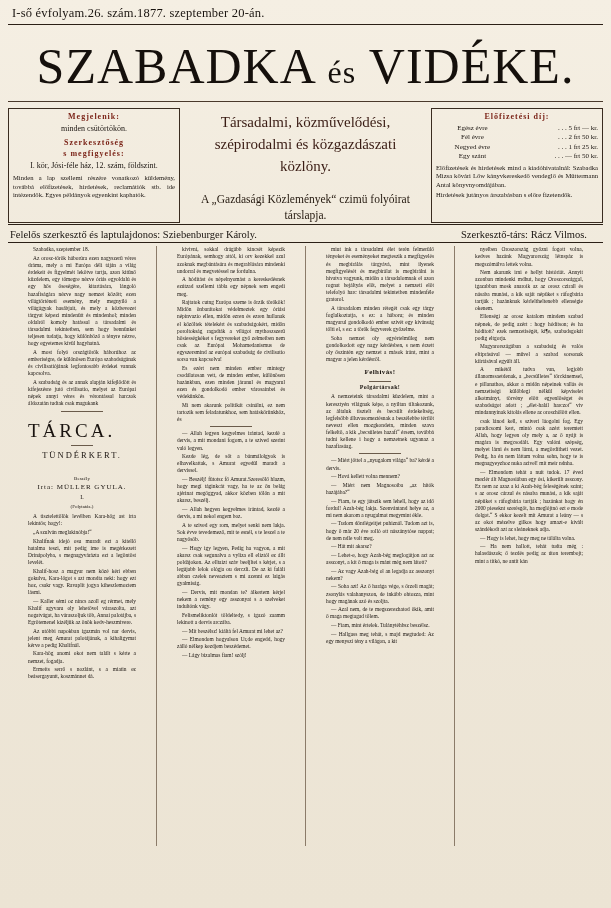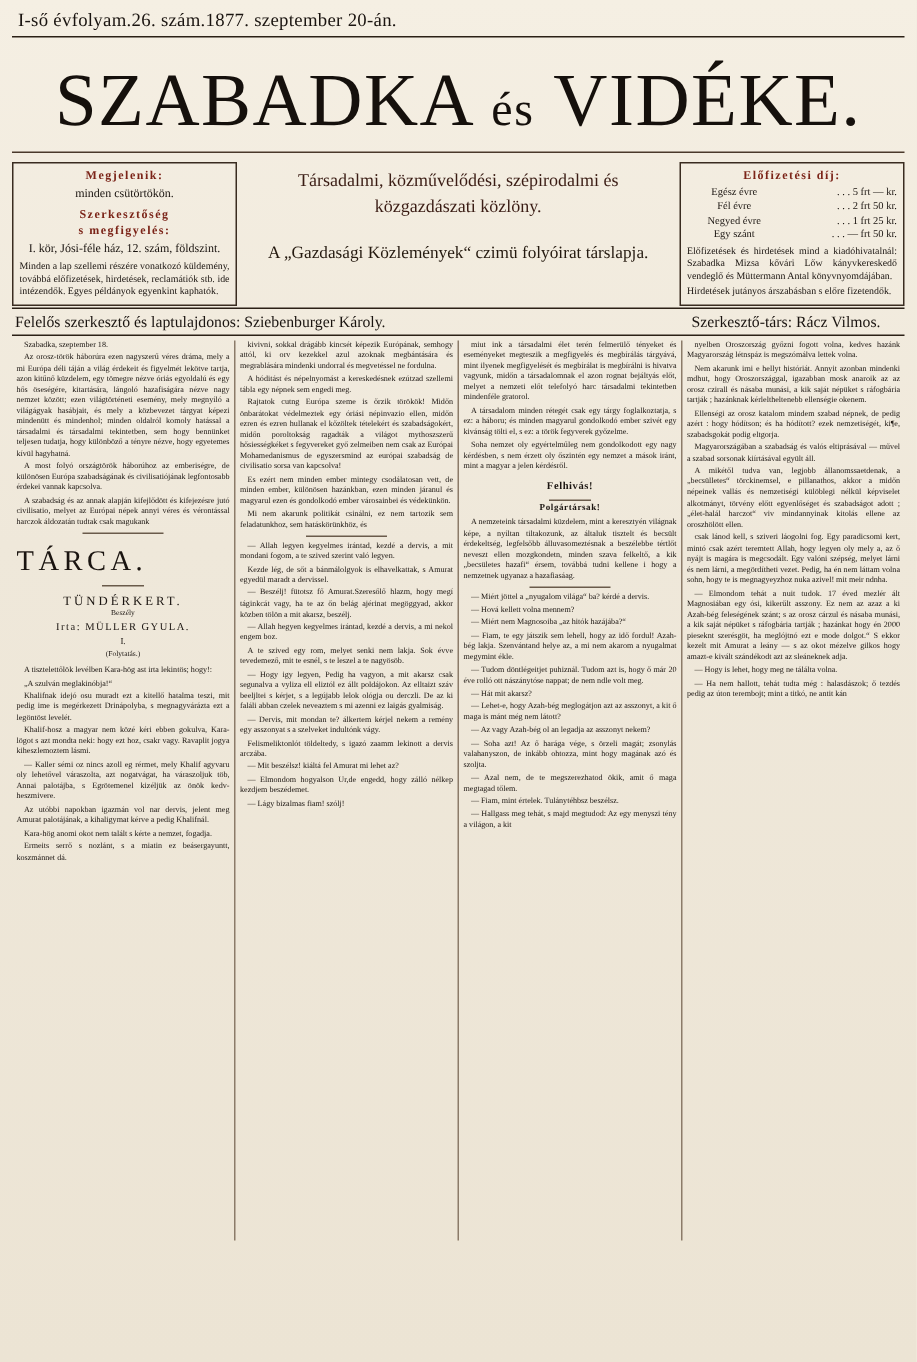--- a/index.html
+++ b/index.html
@@ -39,50 +39,50 @@
     white-space:nowrap;
   }
   .title .amp{font-size:32px;}
   .masthead-bar{
     display:flex;align-items:stretch;justify-content:space-between;
     margin-top:6px;
     font-size:8px;
     line-height:1.35;
   }
   .mh-box{
-    width:150px;
+    width:172px;
     border:1px solid #3a2c20;
     padding:3px 4px;
     text-align:center;
     box-sizing:border-box;
   }
   .mh-box .hd{font-weight:bold;letter-spacing:1px;font-size:8px;margin-bottom:1px;}
   .mh-box .hd.red{color:#7b2418;}
   .mh-center{
     flex:1;text-align:center;padding:4px 10px 0 10px;
   }
-  .mh-center .l1{font-size:12px;line-height:1.45;color:#3a1c14;}
+  .mh-center .l1{font-size:15px;line-height:1.45;color:#3a1c14;}
   .mh-center .l2{font-size:11.5px;margin-top:15px;color:#24190f;}
   .price-tbl{width:100%;border-collapse:collapse;font-size:7px;}
   .price-tbl td{padding:0;line-height:1.35;}
   .price-tbl td.r{text-align:right;white-space:nowrap;}
   .mh-box p{margin:2px 0 0 0;text-align:justify;font-size:6.6px;line-height:1.3;}
   .editors{
     display:flex;justify-content:space-between;
     font-size:10.5px;margin:4px 16px 2px 2px;
   }
   
   .cols{
     display:flex;
     margin-top:3px;
     height:600px;
   }
   .col{
     flex:1;
-    padding:0 3px;
+    padding:0 20px;
     box-sizing:border-box;
     font-size:5.4px;
     line-height:1.32;
     text-align:justify;
     position:relative;
     overflow:hidden;
   }
   .col + .col{border-left:.6px solid #8b7b69;}
   .col p{margin:0 0 1.5px 0;text-indent:5px;}
   .dateline{text-indent:14px;margin-bottom:2px;}
@@ -90,21 +90,21 @@
     text-align:center;font-weight:bold;font-size:7px;margin:5px 0 3px 0;
     text-indent:0;letter-spacing:.4px;
   }
   .tarca-title{
     text-align:left;
     font-size:19px;
     letter-spacing:3px;
     margin:6px 0 2px 0;
   }
   .tarca-sub{
-    text-align:center;font-size:8.5px;letter-spacing:2px;margin:4px 0 1px 0;
+    text-align:center;font-size:8.5px;letter-spacing:2px;margin:4px 0 15px 0;
   }
   .tarca-by{text-align:center;font-size:5px;margin:0;}
   .tarca-author{text-align:center;font-size:7px;letter-spacing:1px;margin:1px 0 1px 0;}
   .tarca-num{text-align:center;font-size:6px;margin:1px 0 2px 0;}
   .tarca-cont{text-align:center;font-size:5px;margin:0 0 3px 0;}
   .dash-rule{
     width:38%;margin:3px auto;border:0;border-top:.6px solid #6a5b4b;
   }
   .short-rule{width:20%;margin:2px auto;border:0;border-top:.6px solid #6a5b4b;}
   .dlg{text-indent:5px;}

